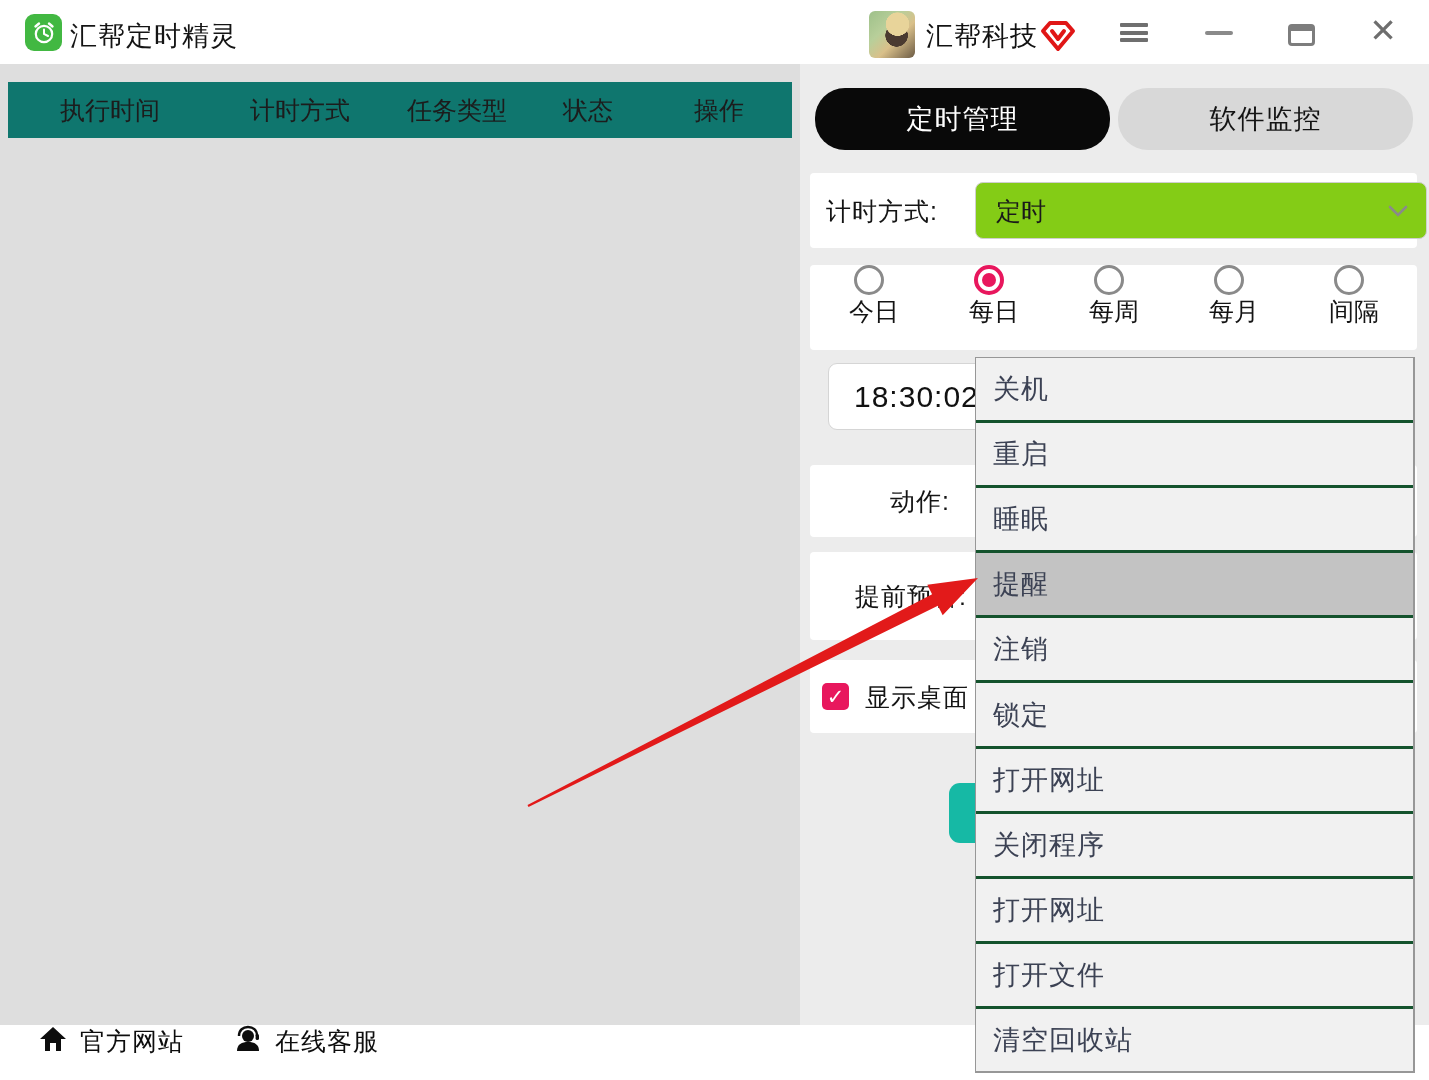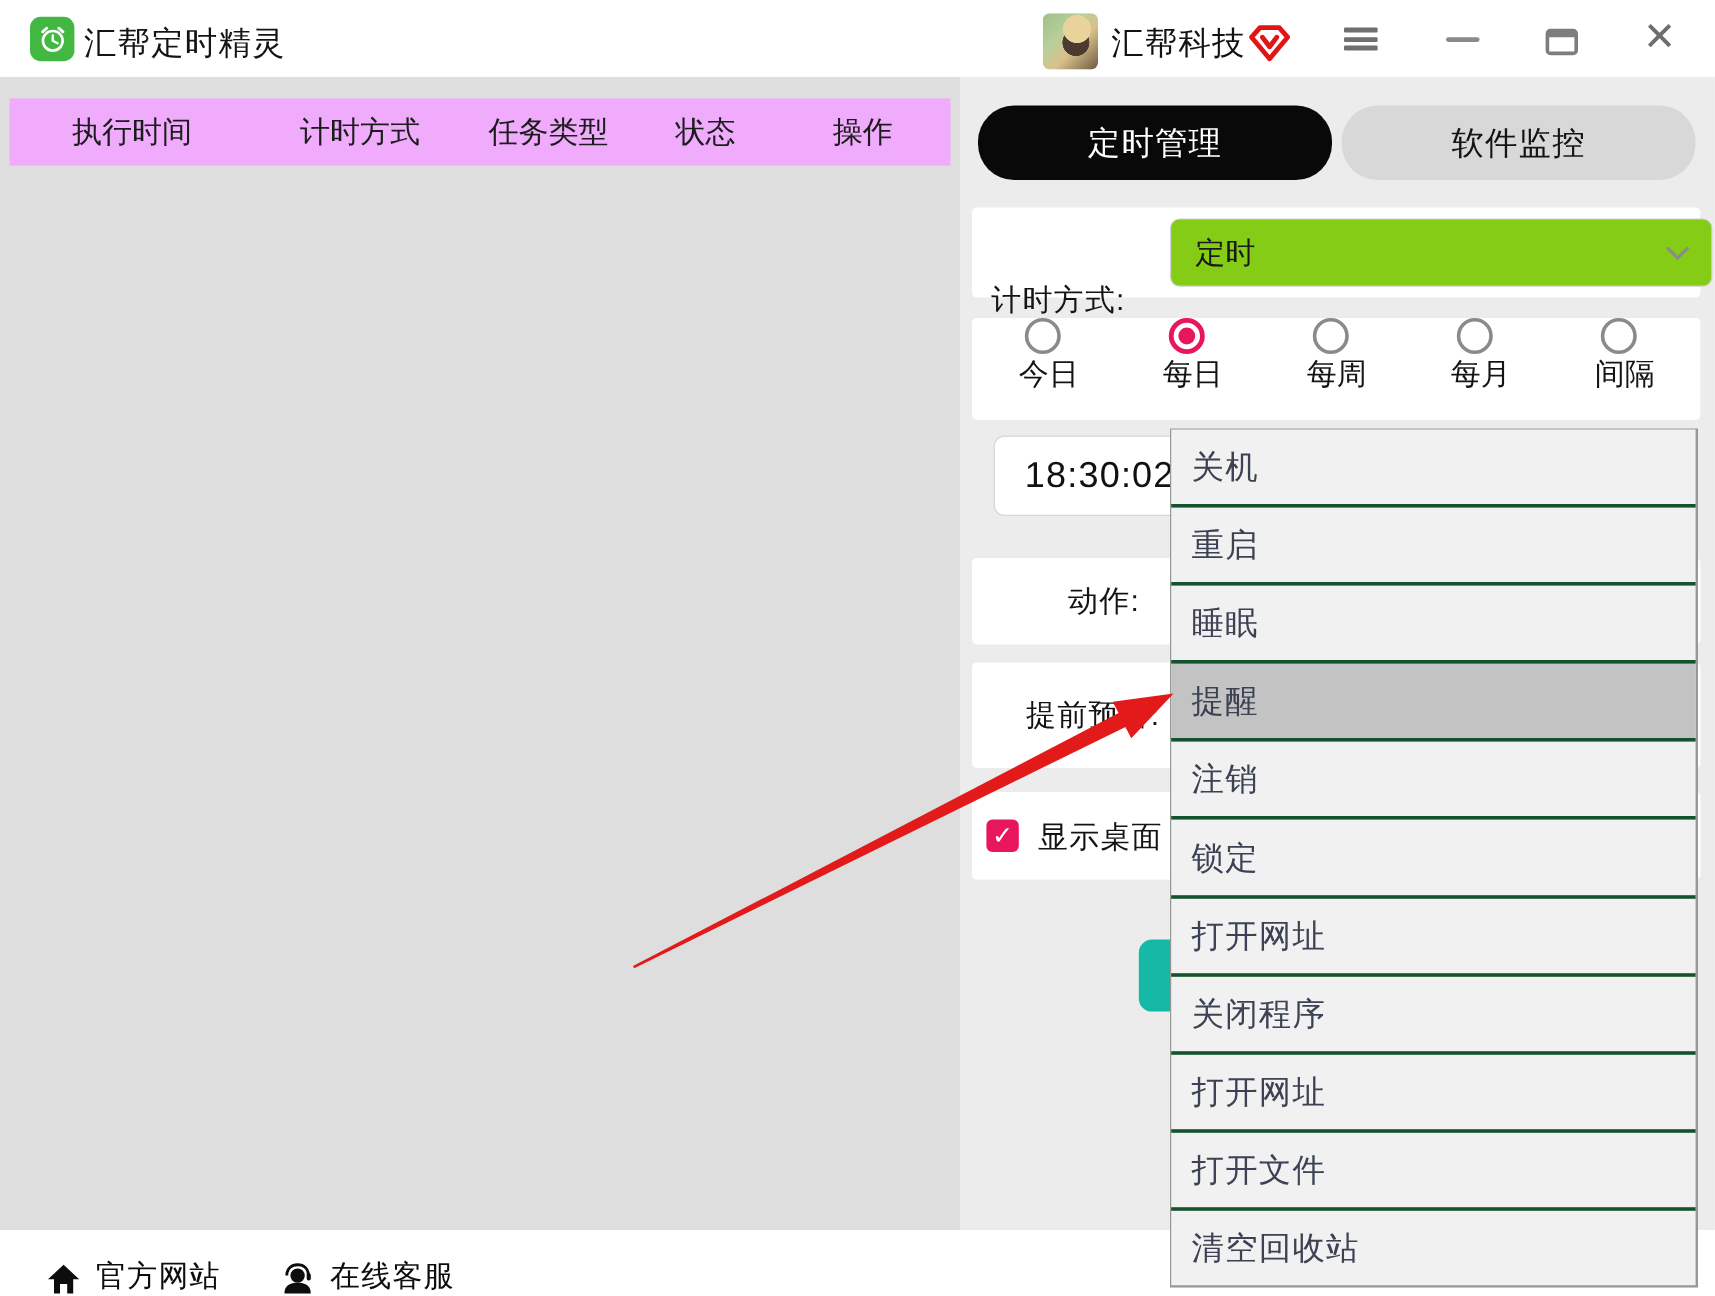--- a/index.html
+++ b/index.html
@@ -23,35 +23,35 @@
   .brand { position:absolute; left:926px; top:18px; font-size:27px; color:#121212; letter-spacing:1px; }
   .vip-badge { position:absolute; left:1040px; top:20px; width:36px; height:32px; }
   .menu-btn { position:absolute; left:1120px; top:23px; width:28px; height:19px; display:flex; flex-direction:column; justify-content:space-between; cursor:pointer; }
   .menu-btn i { display:block; height:4px; background:#6f6f6f; border-radius:1px; }
   .min-btn { position:absolute; left:1205px; top:31px; width:28px; height:4px; background:#8a8a8a; border-radius:2px; cursor:pointer; }
   .max-btn { position:absolute; left:1288px; top:24px; width:27px; height:22px; border:3px solid #7d7d7d; border-top-width:7px; border-radius:4px; cursor:pointer; background:#fff; }
   .close-btn { position:absolute; left:1366px; top:14px; width:34px; height:34px; font-size:33px; line-height:34px; text-align:center; color:#6e6e6e; cursor:pointer; }
 
   
   .left-panel { position:absolute; left:0; top:64px; width:800px; height:961px; background:#dedede; }
-  .table-header { position:absolute; left:8px; top:18px; width:784px; height:56px; background:#f0abfc; }
+  .table-header { position:absolute; left:8px; top:18px; width:784px; height:56px; background:#0f766e; }
   .table-header span { position:absolute; top:50%; transform:translate(-50%,-50%); font-size:25px; color:#1c1c1c; font-weight:500; white-space:nowrap; }
   .th1{left:102px} .th2{left:292px} .th3{left:449px} .th4{left:580px} .th5{left:711px}
 
   
   .right-panel { position:absolute; left:800px; top:64px; width:629px; height:961px; background:#ececec; }
   .tab { position:absolute; top:24px; width:295px; height:62px; border-radius:30px; font-size:27px; font-weight:500;
          display:flex; align-items:center; justify-content:center; cursor:pointer; letter-spacing:1px; }
   .tab-active { left:15px; background:#090909; color:#ffffff; }
   .tab-inactive { left:318px; background:#d8d8d8; color:#141414; }
 
   .card { position:absolute; left:10px; width:607px; background:#ffffff; border-radius:4px; }
   .card-timing { top:109px; height:75px; }
   .lbl { font-size:25px; color:#141414; letter-spacing:1px; }
-  .timing-lbl { position:absolute; left:16px; top:50%; transform:translateY(-50%);margin-top:39px; }
+  .timing-lbl { position:absolute; left:16px; top:50%; transform:translateY(-50%); }
   .select-box { position:absolute; left:165px; top:9px; width:452px; height:57px; background:#84cc16; border:1px solid #cfcfcf; border-radius:8px; cursor:pointer; }
   .select-box .val { position:absolute; left:20px; top:50%; transform:translateY(-50%); font-size:25px; color:#1a1a1a; }
   .select-box .chev { position:absolute; right:18px; top:50%; transform:translateY(-50%); }
 
   .card-radios { top:201px; height:85px; }
   .radio { position:absolute; top:0; height:100%; display:flex; align-items:center; cursor:pointer;flex-direction:column; }
   .r1{left:28px} .r2{left:148px} .r3{left:268px} .r4{left:388px} .r5{left:508px}
   .rdot { width:30px; height:30px; border:3px solid #8a8a8a; border-radius:50%; background:#fff; position:relative; flex:0 0 auto; }
   .radio.checked .rdot { border-color:#e8175d; border-width:4px; }
   .radio.checked .rdot::after { content:""; position:absolute; left:50%; top:50%; transform:translate(-50%,-50%);
@@ -77,21 +77,21 @@
   .dropdown { position:absolute; left:975px; top:357px; width:440px; height:716px; background:#f1f1f1;
               border:1px solid #979797; border-right-width:2px; border-bottom-width:2px;
               z-index:50; display:flex; flex-direction:column; }
   .dd-item { flex:1 1 0; display:flex; align-items:center; padding-left:17px; font-size:27px; color:#3c4254;
              letter-spacing:1px; cursor:pointer; }
   .dd-item + .dd-item { border-top:3px solid #14532d; }
   .dd-item.highlighted { background:#c3c3c3; }
 
   
   .footer { position:absolute; left:0; top:1025px; width:1429px; height:55px; background:#ffffff; z-index:10; }
-  .foot-link { position:absolute; top:0; height:100%; display:flex; align-items:flex-end; gap:12px; cursor:pointer; }
+  .foot-link { position:absolute; top:0; height:100%; display:flex; align-items:flex-start; gap:12px; cursor:pointer; }
   .fl1 { left:38px; } .fl2 { left:233px; }
   .foot-link span { font-size:25px; color:#0d0d0d; font-weight:500; letter-spacing:1px; }
 
   
   .arrow-overlay { position:absolute; left:0; top:0; width:1429px; height:1080px; z-index:60; pointer-events:none; }
 </style>
 </head>
 <body>
 
 <div class="titlebar">

